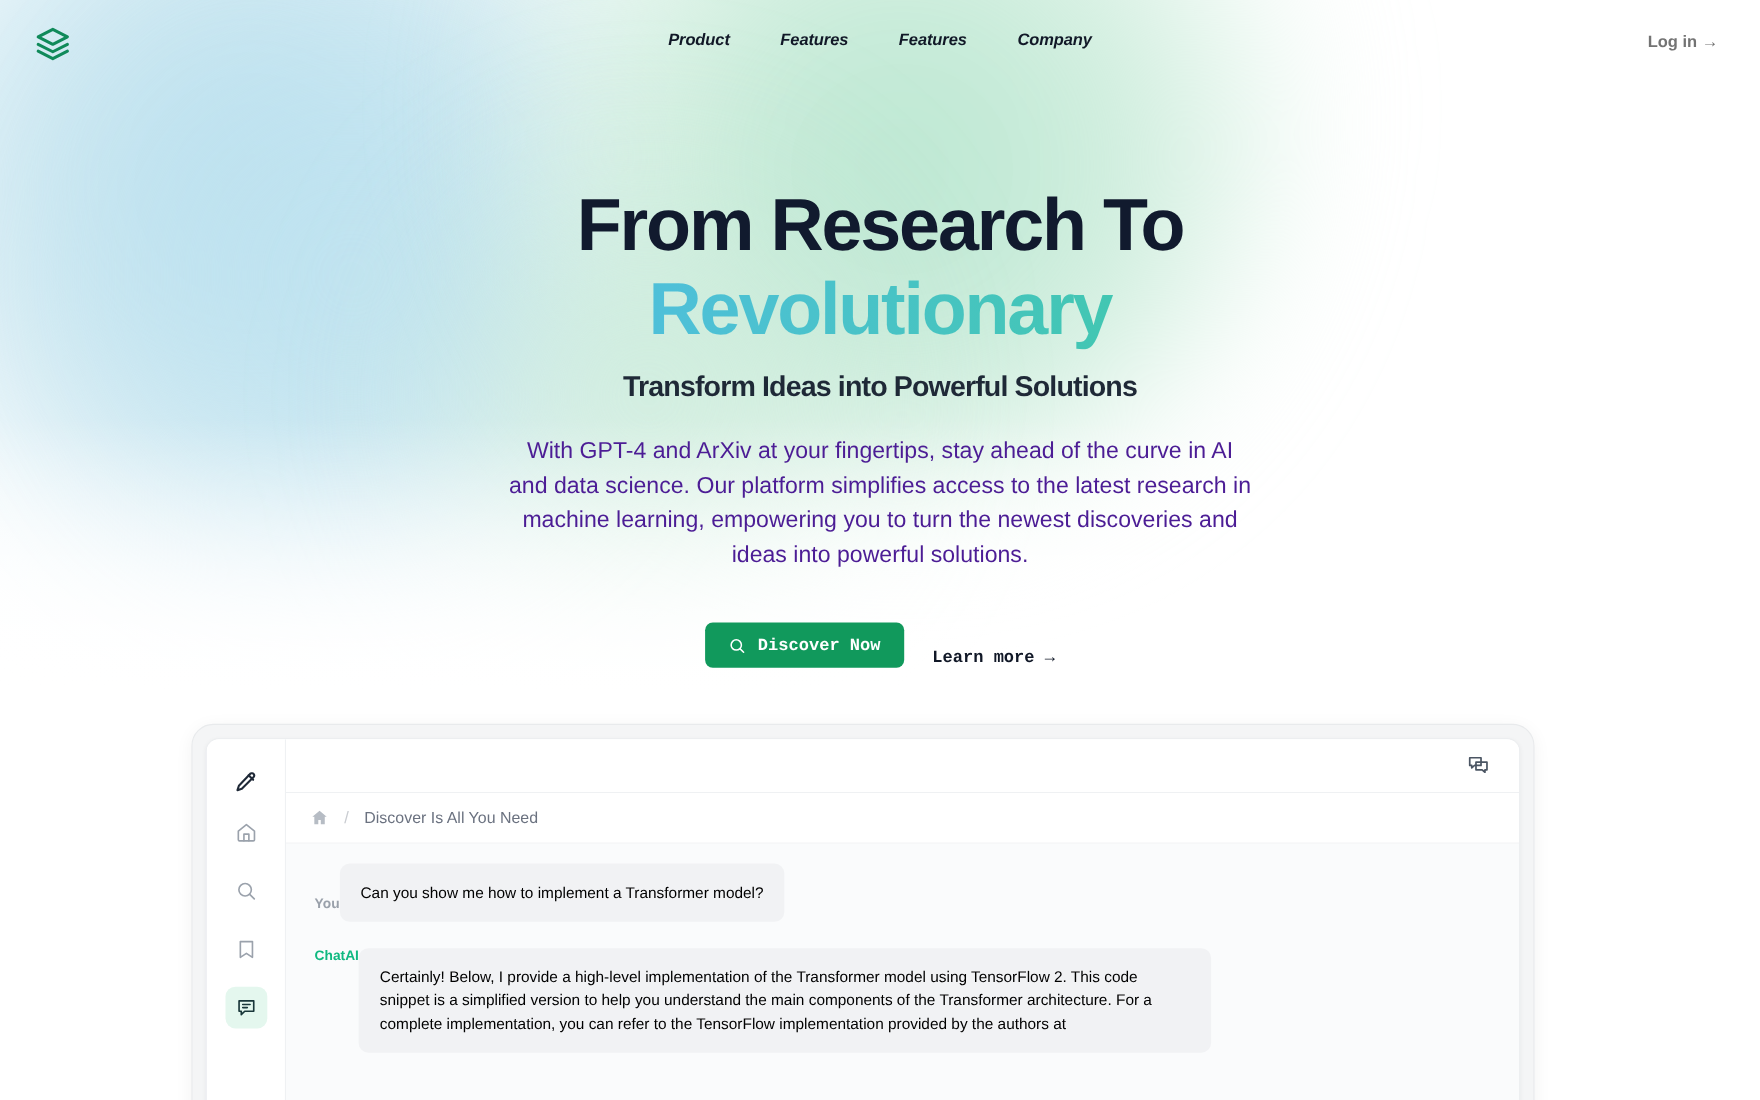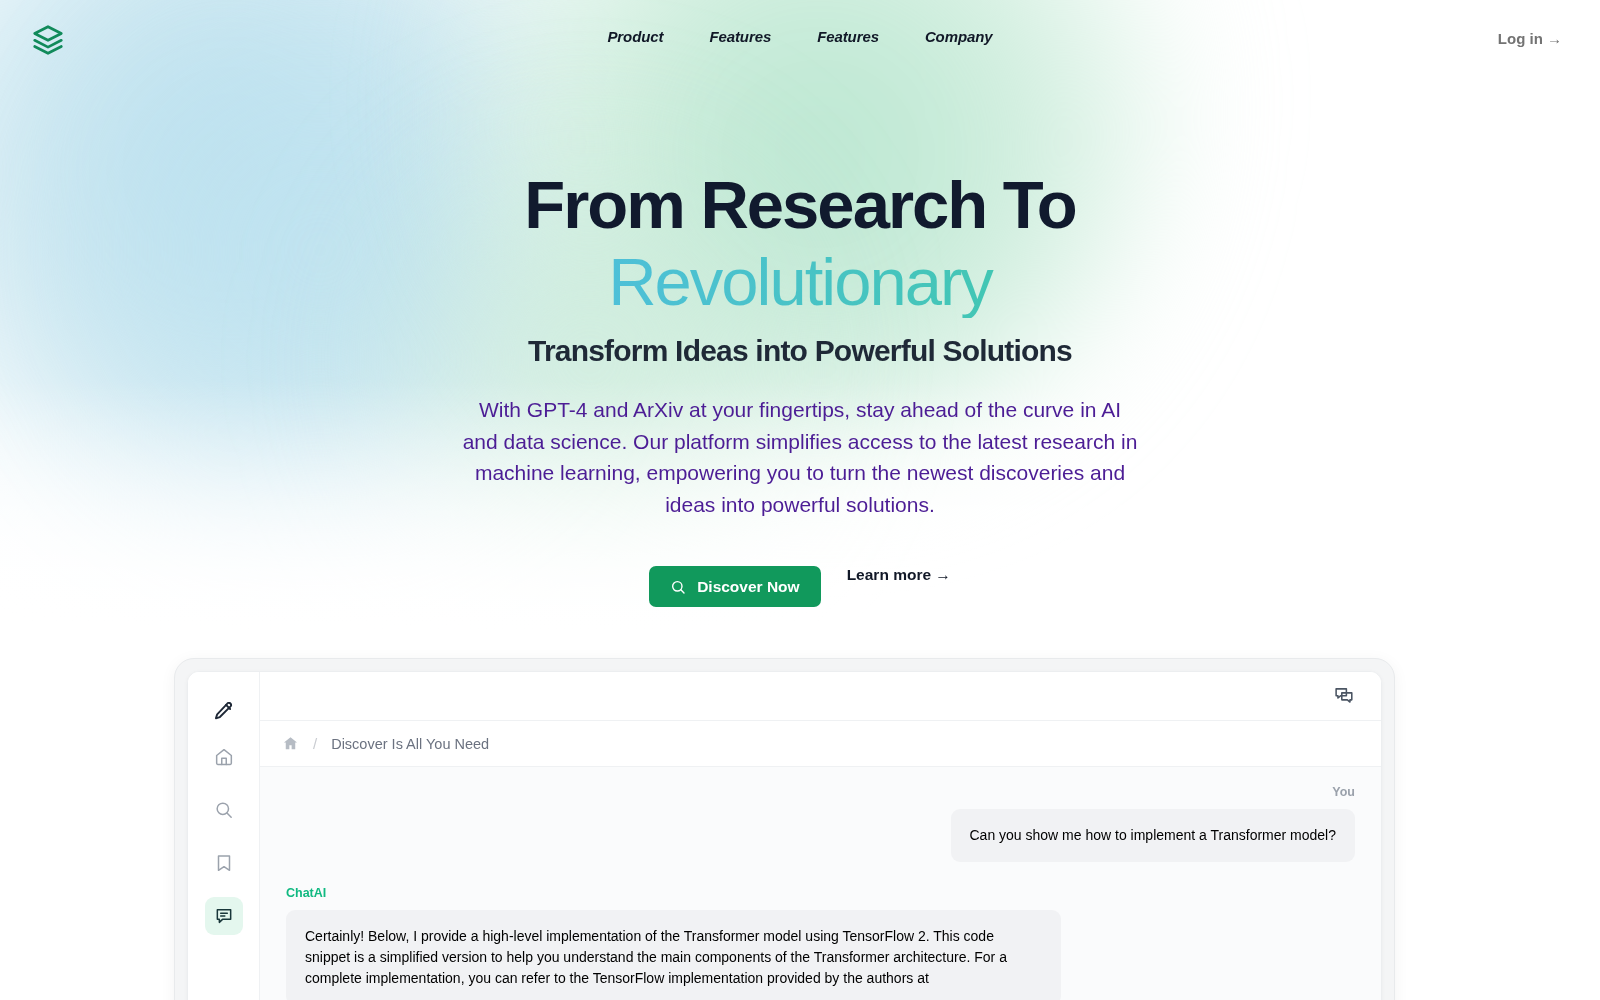--- a/index.html
+++ b/index.html
@@ -69,37 +69,37 @@
 
   
   .hero { position:absolute; left:0; top:0; width:1600px; z-index:4; text-align:center; }
   .h1 {
     margin-top:172px;
     font-size:67px; line-height:66px; font-weight:800;
     letter-spacing:-2px; color:#111a2e;
   }
   .h1-accent {
     display:block; margin-top:8px;
-    font-size:67px; line-height:72px; font-weight:400; letter-spacing:-2px;
+    font-size:67px; line-height:72px; font-weight:700; letter-spacing:-2px;
     background:linear-gradient(90deg,#53a8e8 0%, #4ec0d8 38%, #3fc8a8 70%, #35cf92 100%);
     -webkit-background-clip:text; background-clip:text;
     -webkit-text-fill-color:transparent; color:transparent;
   }
   .h2 {
     margin-top:14px;
-    font-size:30px; line-height:38px; font-weight:800;
+    font-size:26px; line-height:38px; font-weight:800;
     letter-spacing:-0.8px; color:#1f2937;
   }
   .lead {
     margin:24px auto 0; width:680px;
     font-size:21px; line-height:31.5px; color:#4c1d95; font-weight:400;
   }
   .cta-row {
     margin-top:46px;
-    display:flex; align-items:flex-start; justify-content:center; gap:26px;
+    display:flex; align-items:flex-end; justify-content:center; gap:26px;font-family:Liberation Mono, monospace;
   }
   .btn-primary {
     display:flex; align-items:center; gap:11px;
     height:41px; padding:0 21px;
     background:#11995c; color:#ffffff;
     border:none; border-radius:7px;
     font-size:15.5px; font-weight:700; font-family:inherit;
     cursor:pointer; white-space:nowrap;
   }
   .btn-link {
@@ -153,21 +153,21 @@
   .crumbbar {
     height:46px; flex:0 0 46px; background:#ffffff;
     border-bottom:1px solid #eff1f3;
     display:flex; align-items:center; gap:14px;
     padding-left:22px;
   }
   .crumb-sep { color:#c9ccd1; font-size:15px; }
   .crumb-text { font-size:14.5px; color:#6b7280; }
 
   .chat { flex:1; background:#fafbfc; padding:18px 26px 0 26px; overflow:hidden; }
-  .msg-row { display:flex; flex-direction:column; }
+  .msg-row { display:flex; }
   .msg-row.user { align-items:flex-end; }
   .msg-row.ai   { align-items:flex-start; margin-top:24px; }
   .msg-label { font-size:12.5px; font-weight:700; color:#9aa1ab; margin-bottom:10px; }
   .msg-label.ai { color:#10b981; }
   .bubble {
     background:#f1f2f4; border-radius:9px;
     padding:16px 19px;
     font-size:14px; line-height:21px; color:#000000;
   }
   .bubble.user { max-width:430px; }

